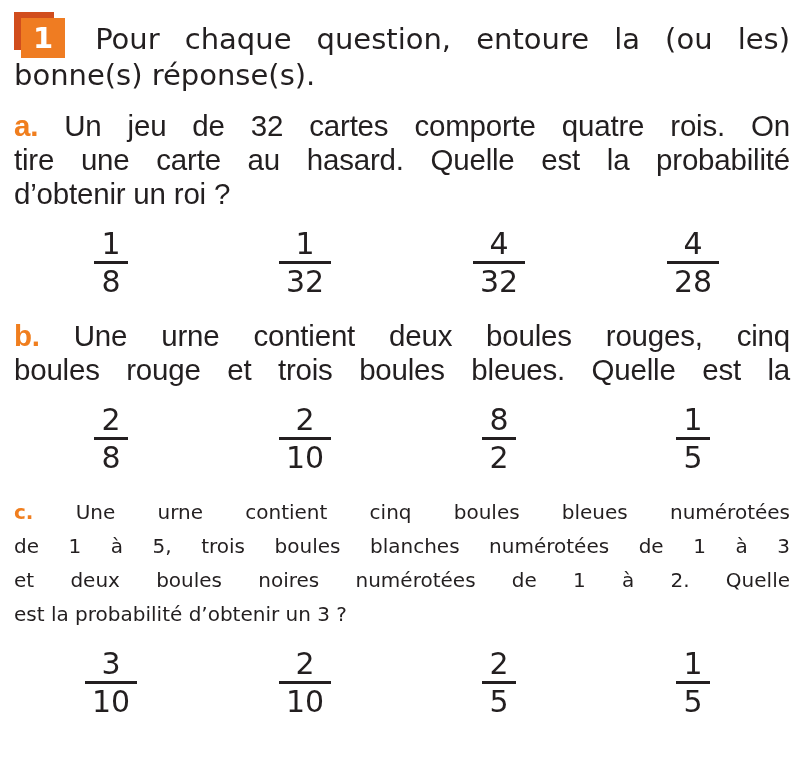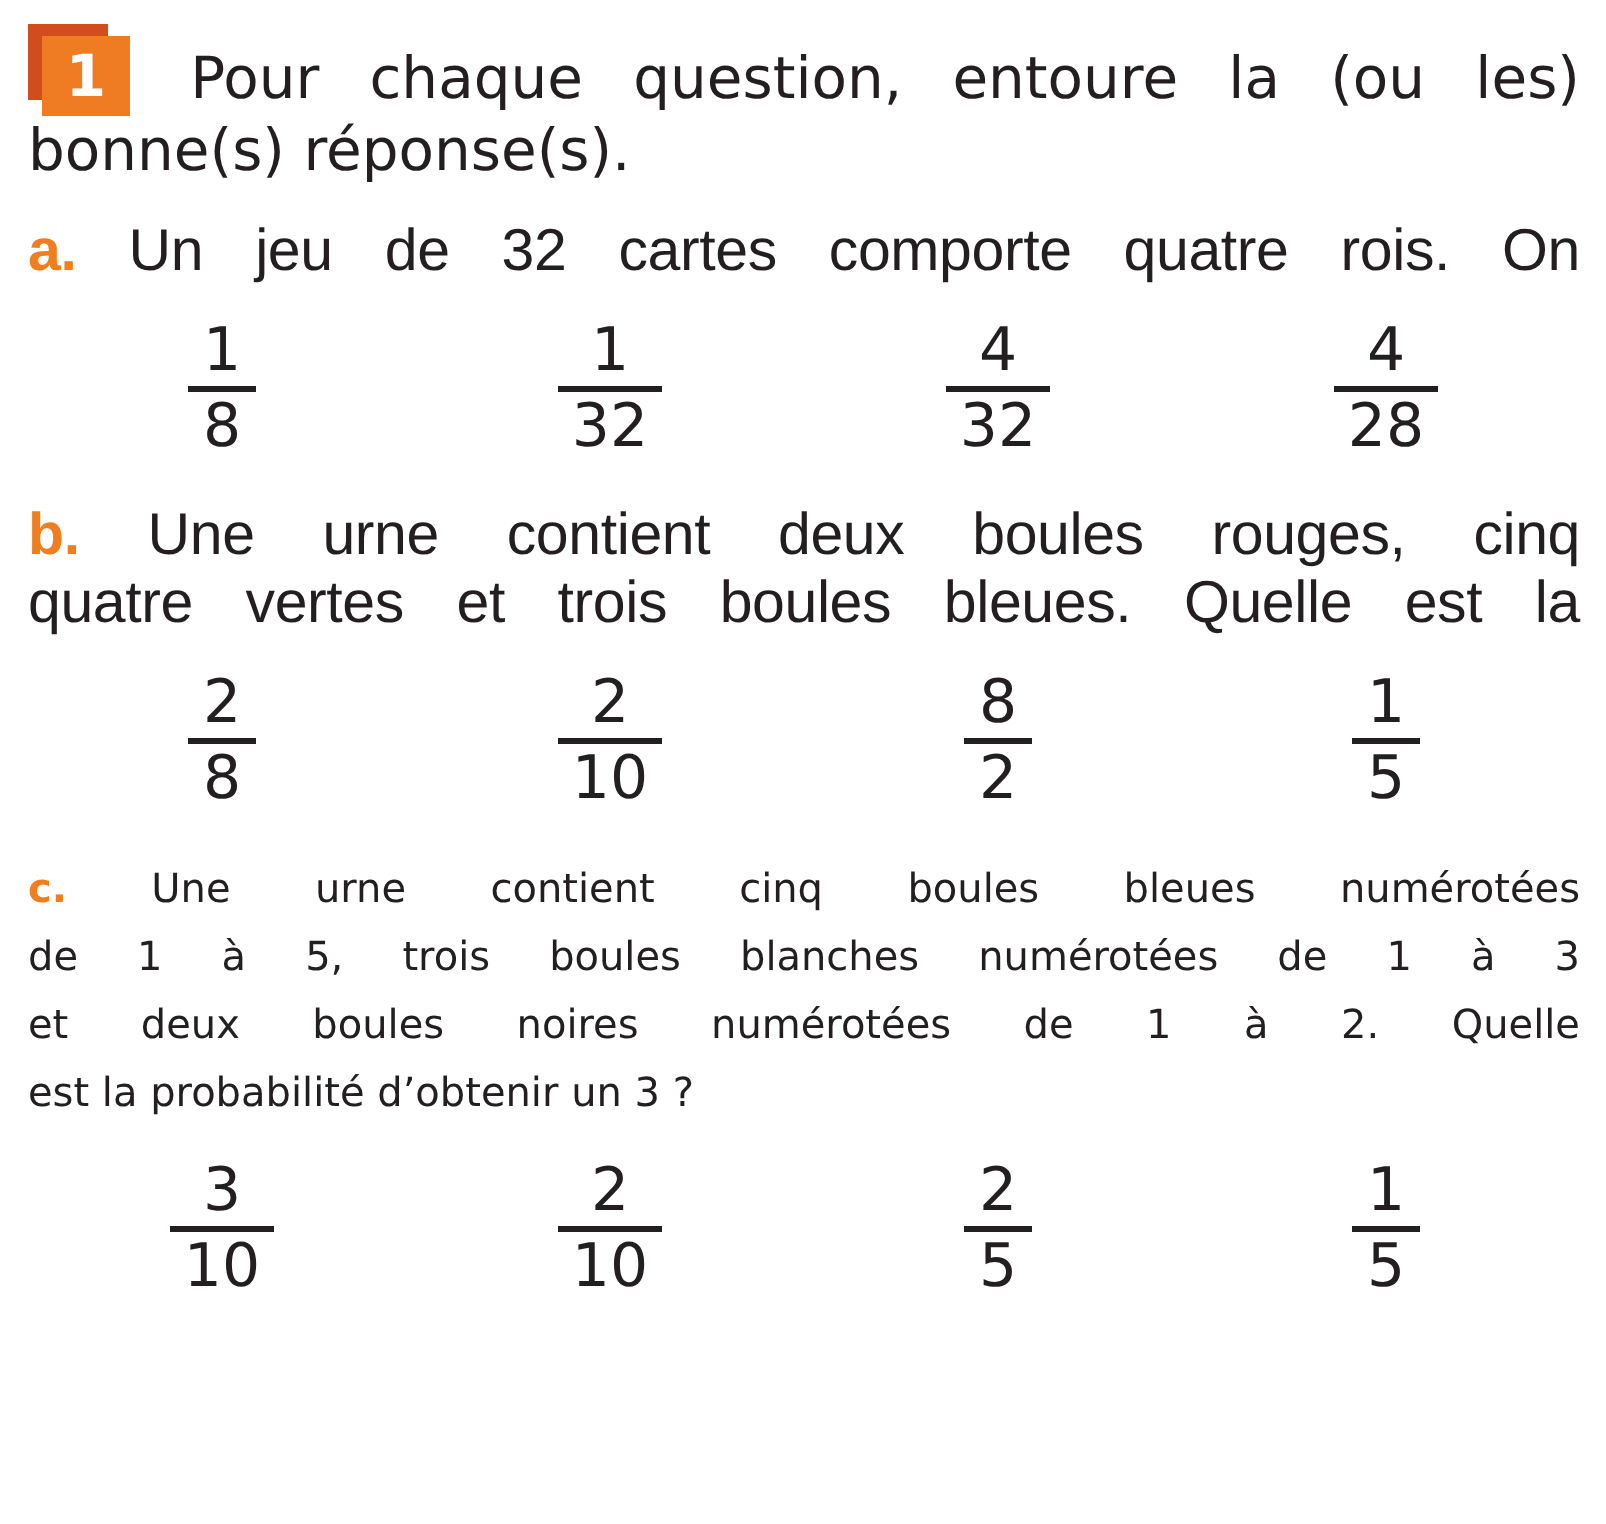--- a/index.html
+++ b/index.html
@@ -129,20 +129,22 @@
     <div class="line-left">
       <span>bonne(s) réponse(s).</span>
     </div>
   </div>
 
   <div class="question q-narrow q-a">
     <div class="line-just">
       <span class="q-label">a.</span>
       <span>Un jeu de 32 cartes comporte quatre rois. On</span>
     </div>
+    <div class="line-just">tire une carte au hasard. Quelle est la probabilité</div>
+    <div class="line-left">d’obtenir un roi ?</div>
   </div>
 
   <div class="answers">
     <span class="frac">
       <span class="frac-num">1</span>
       <span class="frac-bar"></span>
       <span class="frac-den">8</span>
     </span>
     <span class="frac">
       <span class="frac-num">1</span>
@@ -159,21 +161,21 @@
       <span class="frac-bar"></span>
       <span class="frac-den">28</span>
     </span>
   </div>
 
   <div class="question q-narrow q-b">
     <div class="line-just">
       <span class="q-label">b.</span>
       <span>Une urne contient deux boules rouges, cinq</span>
     </div>
-    <div class="line-just">quatre vertes et trois boules bleues. Quelle est la</div>
+    <div class="line-just">boules rouge et trois boules bleues. Quelle est la</div>
   </div>
 
   <div class="answers">
     <span class="frac">
       <span class="frac-num">2</span>
       <span class="frac-bar"></span>
       <span class="frac-den">8</span>
     </span>
     <span class="frac">
       <span class="frac-num">2</span>

